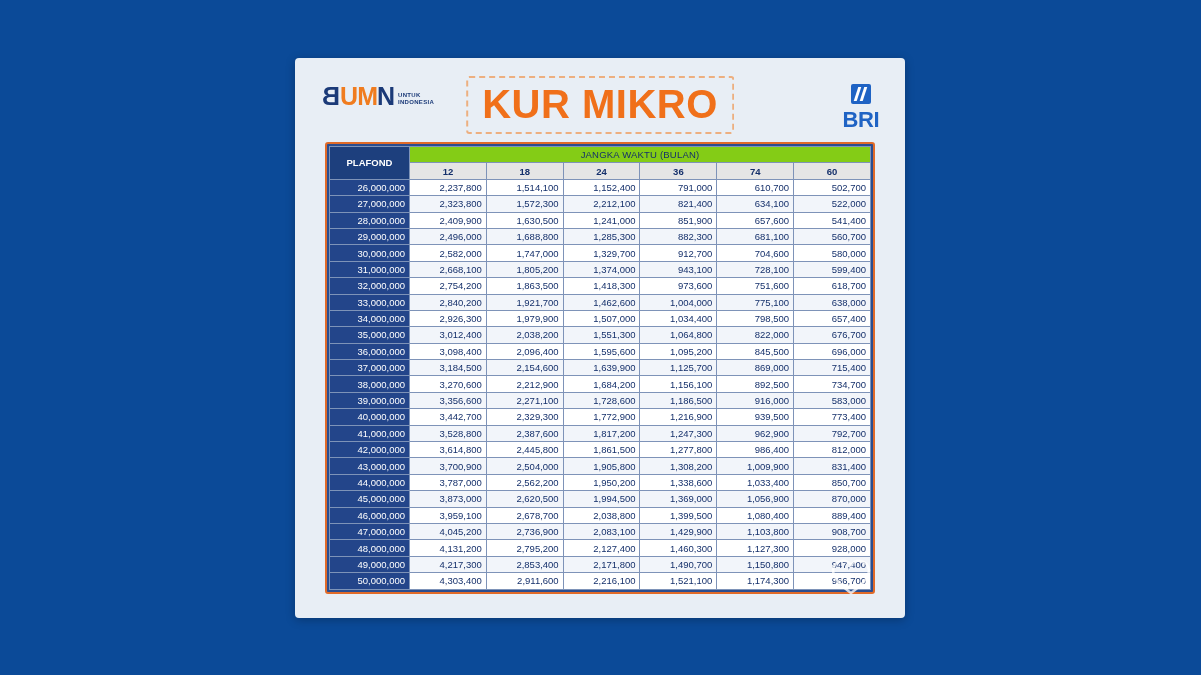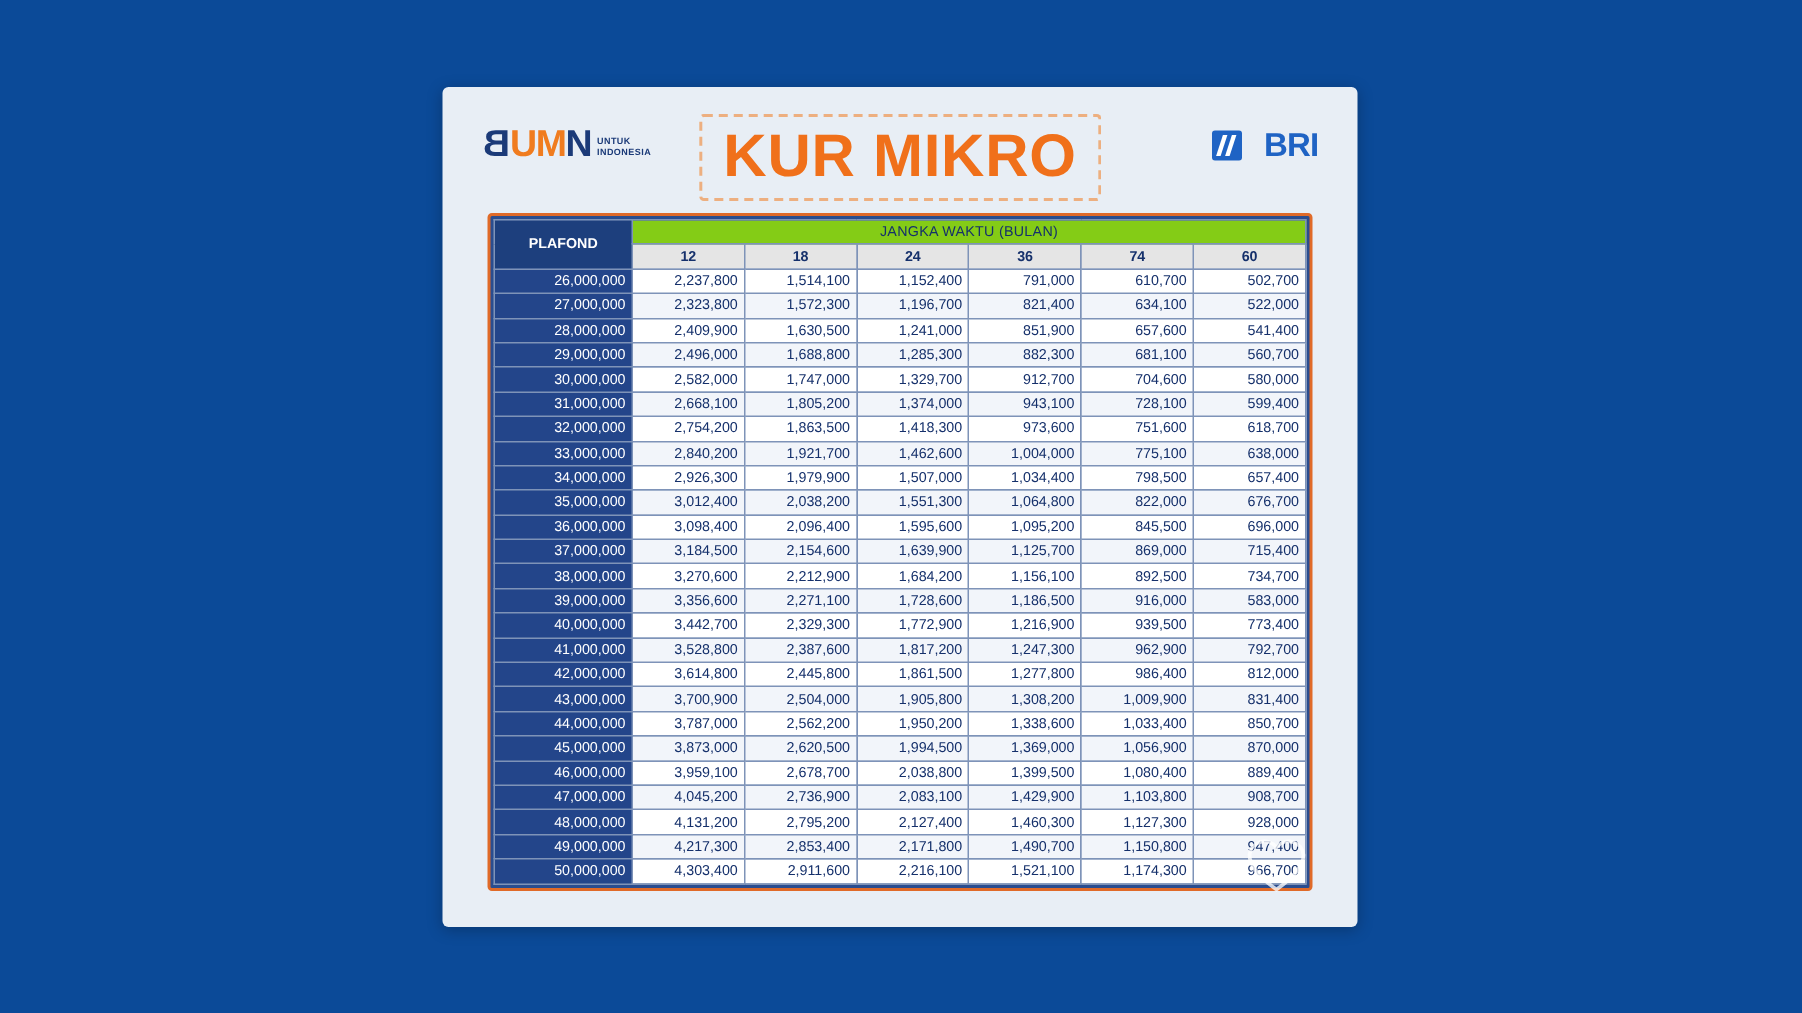--- a/index.html
+++ b/index.html
@@ -66,21 +66,22 @@
     font-weight: bold;
     padding-bottom: 3px;
     letter-spacing: 0.3px;
   }
   .logo-bri {
     position: absolute;
     right: 26px;
     top: 26px;
     display: flex;
     align-items: center;
-    gap: 15px;
+    gap: 3px;
+    flex-direction: column;
   }
   .logo-bri .glyph {
     width: 20px;
     height: 20px;
     background: #1f63c4;
     border-radius: 2px;
     position: relative;
   }
   .logo-bri .glyph::before,
   .logo-bri .glyph::after {
@@ -139,21 +140,21 @@
     height: 16.4px;
     padding: 0 4px;
     white-space: nowrap;
   }
   .hdr-plafond {
     background: #1d3f7d;
     color: #fff;
     font-weight: bold;
     font-size: 10px;
     text-align: center;
-    width: 92px;
+    width: 80px;
   }
   .hdr-jangka {
     background: #84cc16;
     color: #15306b;
     font-weight: normal;
     font-size: 10.5px;
     text-align: center;
     letter-spacing: 0.2px;
     margin-left: 42px;
   }
@@ -239,21 +240,21 @@
             <td class="val">1,514,100</td>
             <td class="val">1,152,400</td>
             <td class="val">791,000</td>
             <td class="val">610,700</td>
             <td class="val">502,700</td>
           </tr>
           <tr>
             <td class="plafond">27,000,000</td>
             <td class="val">2,323,800</td>
             <td class="val">1,572,300</td>
-            <td class="val">1,196,700</td>
+            <td class="val">2,212,100</td>
             <td class="val">821,400</td>
             <td class="val">634,100</td>
             <td class="val">522,000</td>
           </tr>
           <tr>
             <td class="plafond">28,000,000</td>
             <td class="val">2,409,900</td>
             <td class="val">1,630,500</td>
             <td class="val">1,241,000</td>
             <td class="val">851,900</td>

